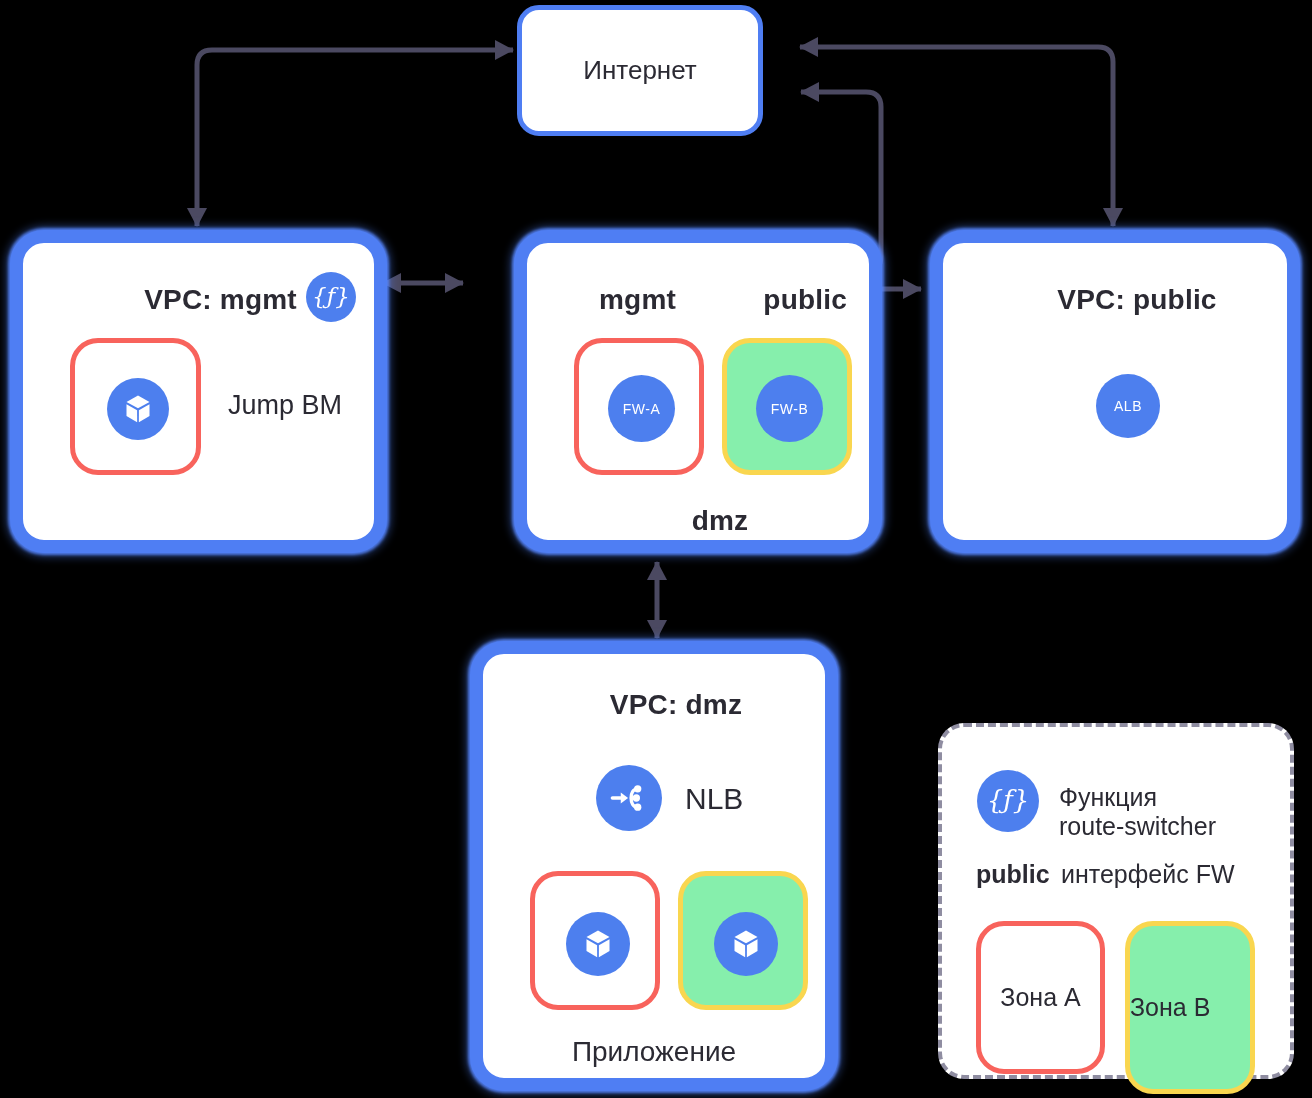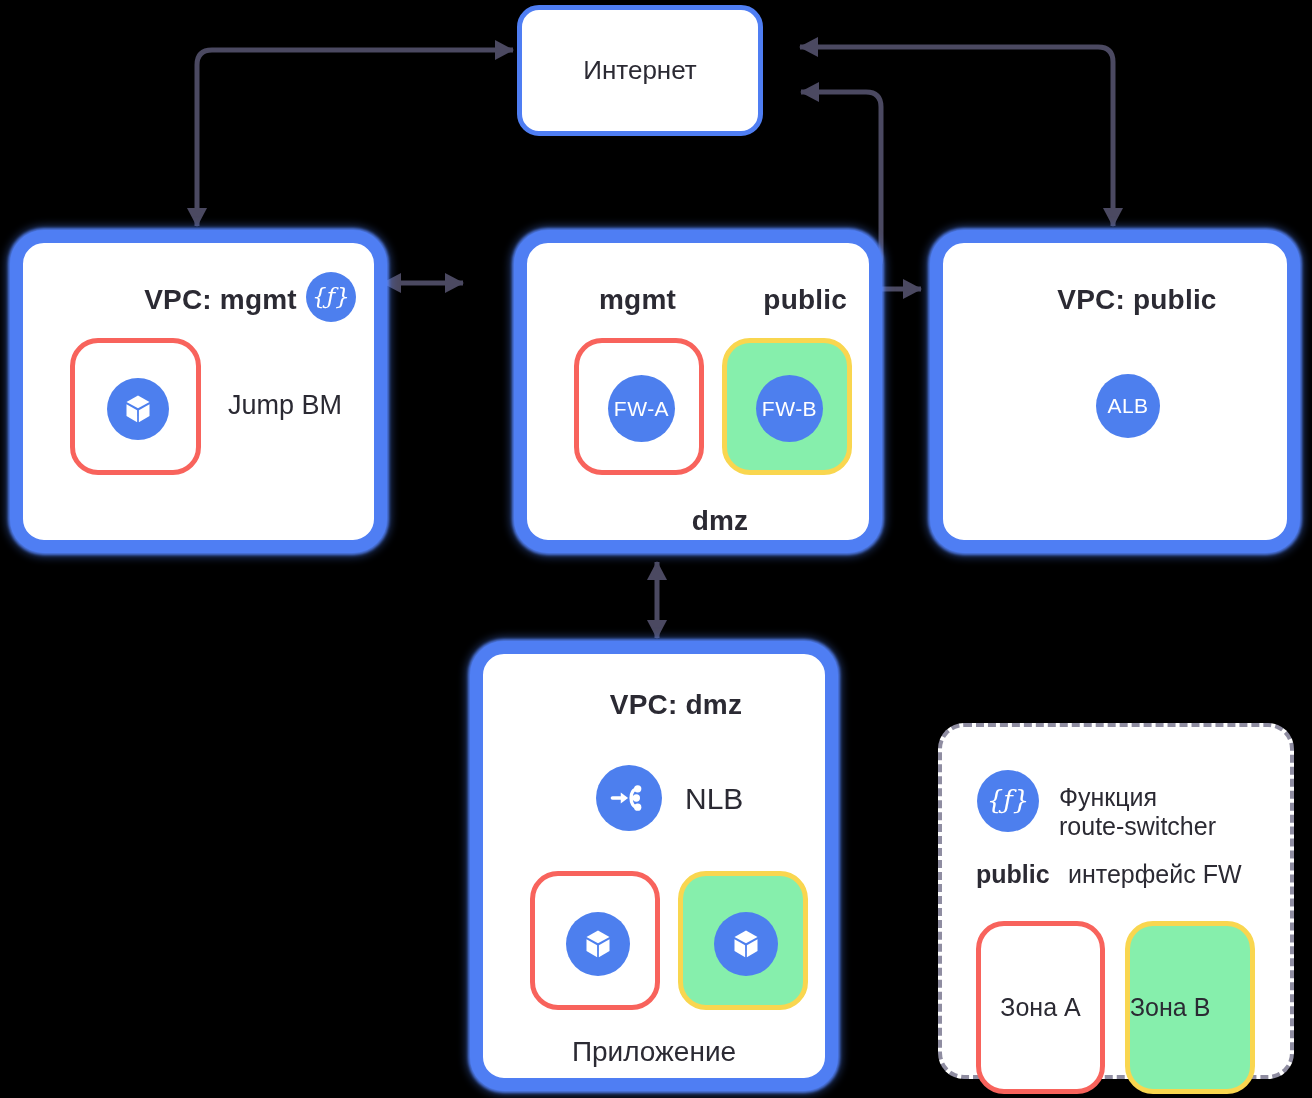--- a/index.html
+++ b/index.html
@@ -23,21 +23,21 @@
   }
   .title{font-size:28px;font-weight:700;letter-spacing:.2px;white-space:nowrap;padding-left:44px;}
   .label{font-size:27px;font-weight:400;white-space:nowrap;}
   .center-x{left:0;right:0;text-align:center;}
   .subnet-red{border:5px solid #f8635c;border-radius:28px;background:#fff;box-sizing:border-box;}
   .subnet-yellow{border:5px solid #f9d64f;border-radius:28px;background:#86efac;box-sizing:border-box;}
   .bluecircle{
     background:#4d7fee;border-radius:50%;display:flex;align-items:center;justify-content:center;
     color:#fff;box-sizing:border-box;
   }
-  .circle-label{color:#fff;font-size:21px;font-weight:400;letter-spacing:.5px;}
+  .circle-label{color:#fff;font-size:14px;font-weight:400;letter-spacing:.5px;}
   .ficon{font-family:"DejaVu Serif", serif;font-style:italic;font-size:23px;padding-bottom:2px;}
   .arrowsvg{position:absolute;left:0;top:0;pointer-events:none;}
   .legend-text{font-size:25px;line-height:29px;font-weight:400;}
 </style>
 </head>
 <body>
 
 <div class="canvas">
 
   <svg class="arrowsvg" width="1312" height="1098" viewBox="0 0 1312 1098">
@@ -136,22 +136,22 @@
 
   <div class="abs legendbox" style="left:938px;top:723px;width:356px;height:356px;">
     <div class="abs bluecircle" style="left:35px;top:43px;width:62px;height:62px;">
       <span class="ficon" style="font-size:26px;">{ƒ}</span>
     </div>
     <div class="abs legend-text" style="left:117px;top:56px;">
       <div>Функция</div>
       <div>route-switcher</div>
     </div>
     <div class="abs legend-text" style="left:34px;top:133px;font-weight:700;">public</div>
-    <div class="abs legend-text" style="left:126px;top:133px;text-align:right;">интерфейс FW</div>
-    <div class="abs subnet-red" style="left:34px;top:194px;width:129px;height:173px;display:flex;align-items:center;justify-content:center;">
+    <div class="abs legend-text" style="left:119px;top:133px;text-align:right;">интерфейс FW</div>
+    <div class="abs subnet-red" style="left:34px;top:194px;width:129px;height:153px;display:flex;align-items:center;justify-content:center;">
       <span class="legend-text">Зона A</span>
     </div>
     <div class="abs subnet-yellow" style="left:183px;top:194px;width:130px;height:173px;display:flex;align-items:center;justify-content:flex-start;">
       <span class="legend-text">Зона B</span>
     </div>
   </div>
 
 </div>
 
 </body></html>

